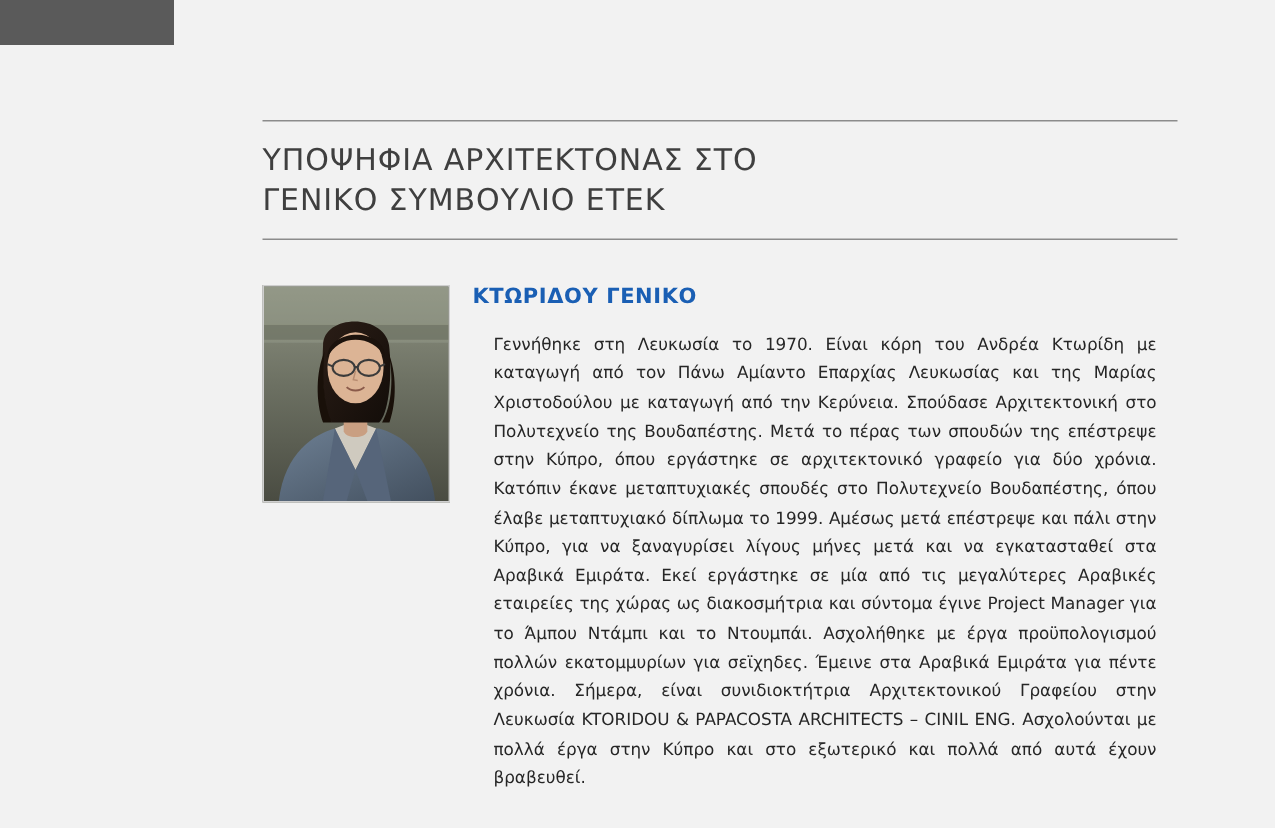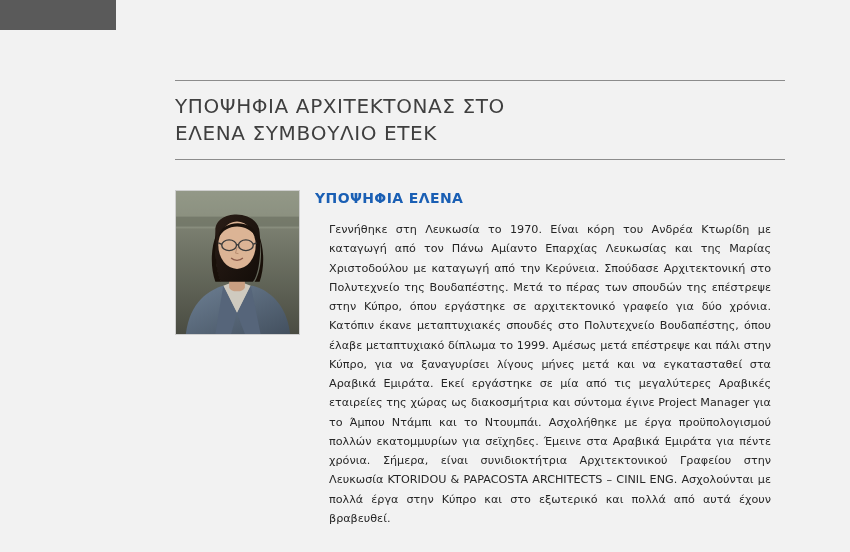--- a/index.html
+++ b/index.html
@@ -92,21 +92,21 @@
 </head>
 <body>
 
 <div class="slide">
 
   <div class="corner-band"></div>
 
   <div class="content">
     <div class="title-block">
       <div class="title-line">ΥΠΟΨΗΦΙΑ ΑΡΧΙΤΕΚΤΟΝΑΣ ΣΤΟ</div>
-      <div class="title-line">ΕΛΕΝΑ ΣΥΜΒΟΥΛΙΟ ΕΤΕΚ</div>
+      <div class="title-line">ΓΕΝΙΚΟ ΣΥΜΒΟΥΛΙΟ ΕΤΕΚ</div>
     </div>
   </div>
 
   <div class="body-area">
 
     <div class="photo-wrap">
       <svg class="photo" viewBox="0 0 125 145" preserveAspectRatio="none">
         <defs>
           <linearGradient id="bgGrad" x1="0" y1="0" x2="0" y2="1">
             <stop offset="0%" stop-color="#8e9282"></stop>
@@ -149,18 +149,18 @@
           <line x1="78.5" y1="54" x2="82" y2="52.5"></line>
         </g>
 
         <path d="M56 68 C59 71 65 71 68 68" stroke="#8a5a4a" stroke-width="1.3" fill="none"></path>
 
         <path d="M62 57 L60.5 63 L63.5 63.5" stroke="#b88c70" stroke-width="1" fill="none"></path>
       </svg>
     </div>
 
     <div class="text-col">
-      <div class="person-name">ΥΠΟΨΗΦΙΑ ΕΛΕΝΑ</div>
+      <div class="person-name">ΚΤΩΡΙΔΟΥ ΓΕΝΙΚΟ</div>
       <p class="bio">Γεννήθηκε στη Λευκωσία το 1970. Είναι κόρη του Ανδρέα Κτωρίδη με καταγωγή από τον Πάνω Αμίαντο Επαρχίας Λευκωσίας και της Μαρίας Χριστοδούλου με καταγωγή από την Κερύνεια. Σπούδασε Αρχιτεκτονική στο Πολυτεχνείο της Βουδαπέστης. Μετά το πέρας των σπουδών της επέστρεψε στην Κύπρο, όπου εργάστηκε σε αρχιτεκτονικό γραφείο για δύο χρόνια. Κατόπιν έκανε μεταπτυχιακές σπουδές στο Πολυτεχνείο Βουδαπέστης, όπου έλαβε μεταπτυχιακό δίπλωμα το 1999. Αμέσως μετά επέστρεψε και πάλι στην Κύπρο, για να ξαναγυρίσει λίγους μήνες μετά και να εγκατασταθεί στα Αραβικά Εμιράτα. Εκεί εργάστηκε σε μία από τις μεγαλύτερες Αραβικές εταιρείες της χώρας ως διακοσμήτρια και σύντομα έγινε Project Manager για το Άμπου Ντάμπι και το Ντουμπάι. Ασχολήθηκε με έργα προϋπολογισμού πολλών εκατομμυρίων για σεϊχηδες. Έμεινε στα Αραβικά Εμιράτα για πέντε χρόνια. Σήμερα, είναι συνιδιοκτήτρια Αρχιτεκτονικού Γραφείου στην Λευκωσία KTORIDOU &amp; PAPACOSTA ARCHITECTS – CINIL ENG. Ασχολούνται με πολλά έργα στην Κύπρο και στο εξωτερικό και πολλά από αυτά έχουν βραβευθεί.</p>
     </div>
 
   </div>
 </div>
 
 </body></html>

